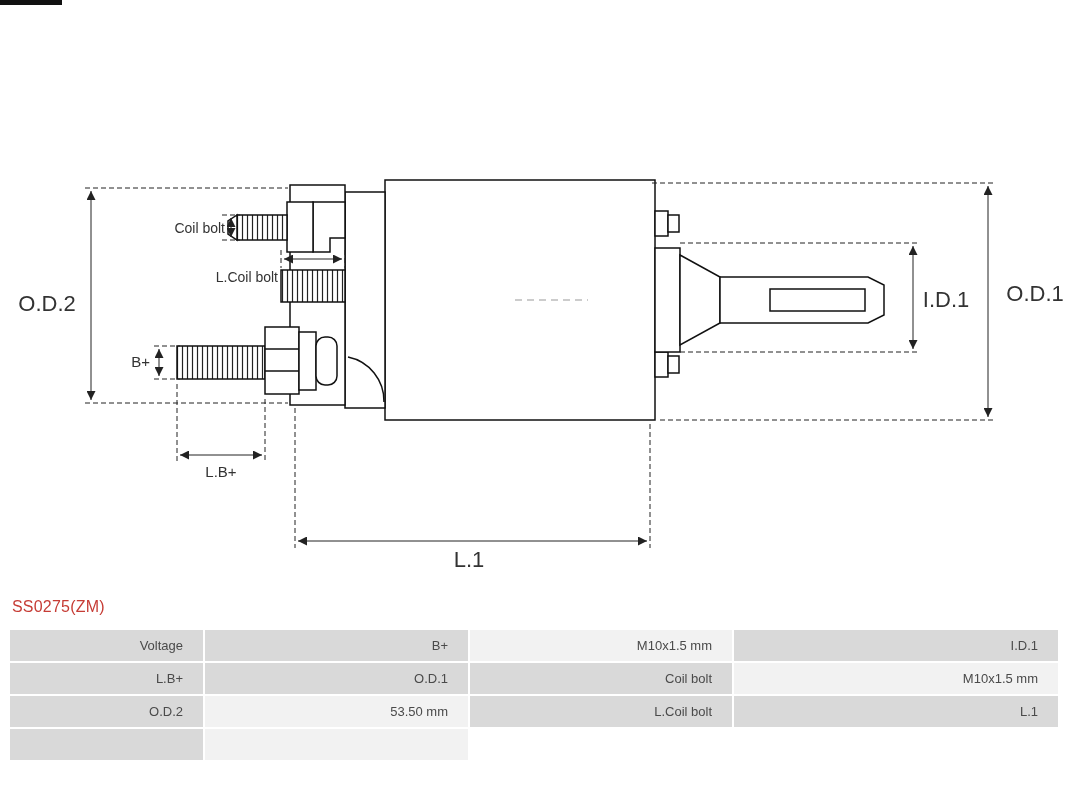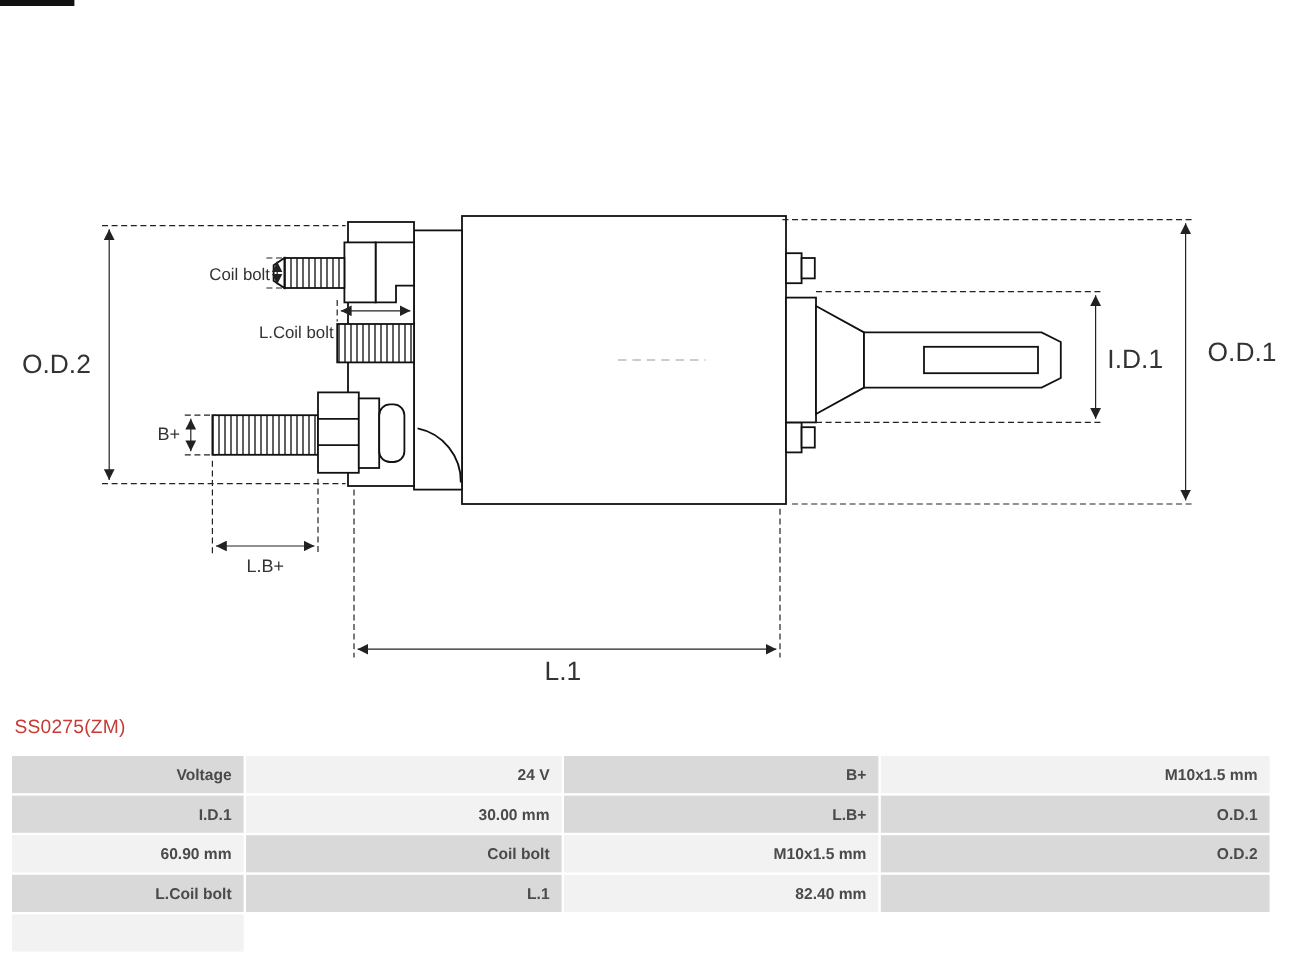--- a/index.html
+++ b/index.html
@@ -16,21 +16,21 @@
     letter-spacing:.2px;
   }
   .spec-table{
     position:absolute;left:10px;top:630px;width:1048px;
     display:grid;grid-template-columns:193px 263px 262px 324px;
     grid-auto-rows:31px;gap:2px;background:#ffffff;
     font-size:13px;color:#4a4a4a;
   }
   .cell{
     display:flex;align-items:center;justify-content:flex-end;
-    padding-right:10px;box-sizing:border-box;white-space:nowrap;font-weight:bold;
+    padding-right:20px;box-sizing:border-box;white-space:nowrap;
   }
   .lbl{background:#d9d9d9;}
   .val{background:#f2f2f2;}
   svg text{fill:#333;}
   .dimtext-lg{font-size:22px;}
   .dimtext-sm{font-size:14px;}
   .dimtext-md{font-size:15px;}
 </style>
 </head>
 <body>
@@ -125,35 +125,32 @@
       <text class="dimtext-md" x="150" y="367" text-anchor="end">B+</text>
       <text class="dimtext-md" x="221" y="477" text-anchor="middle">L.B+</text>
     </svg>
   </div>
 
   <div class="part-number">SS0275(ZM)</div>
 
   <div class="spec-table">
 
     <div class="cell lbl">Voltage</div>
-    <div class="cell val">24 V</div>
     <div class="cell lbl">B+</div>
     <div class="cell val">M10x1.5 mm</div>
 
     <div class="cell lbl">I.D.1</div>
-    <div class="cell val">30.00 mm</div>
     <div class="cell lbl">L.B+</div>
 
     <div class="cell lbl">O.D.1</div>
-    <div class="cell val">60.90 mm</div>
     <div class="cell lbl">Coil bolt</div>
     <div class="cell val">M10x1.5 mm</div>
 
     <div class="cell lbl">O.D.2</div>
+    <div class="cell val">53.50 mm</div>
     <div class="cell lbl">L.Coil bolt</div>
 
     <div class="cell lbl">L.1</div>
-    <div class="cell val">82.40 mm</div>
     <div class="cell lbl"></div>
     <div class="cell val"></div>
   </div>
 
 </div>
 
 </body></html>

